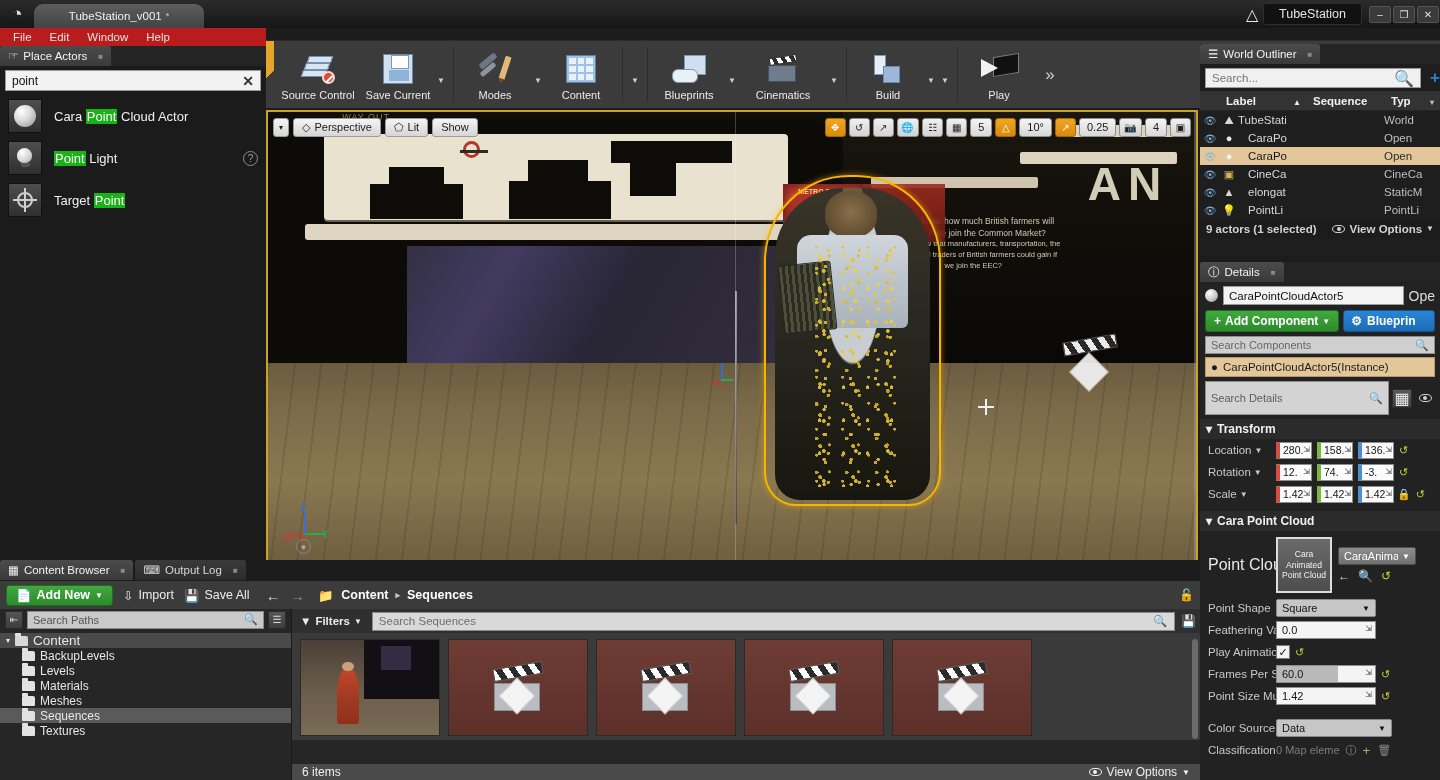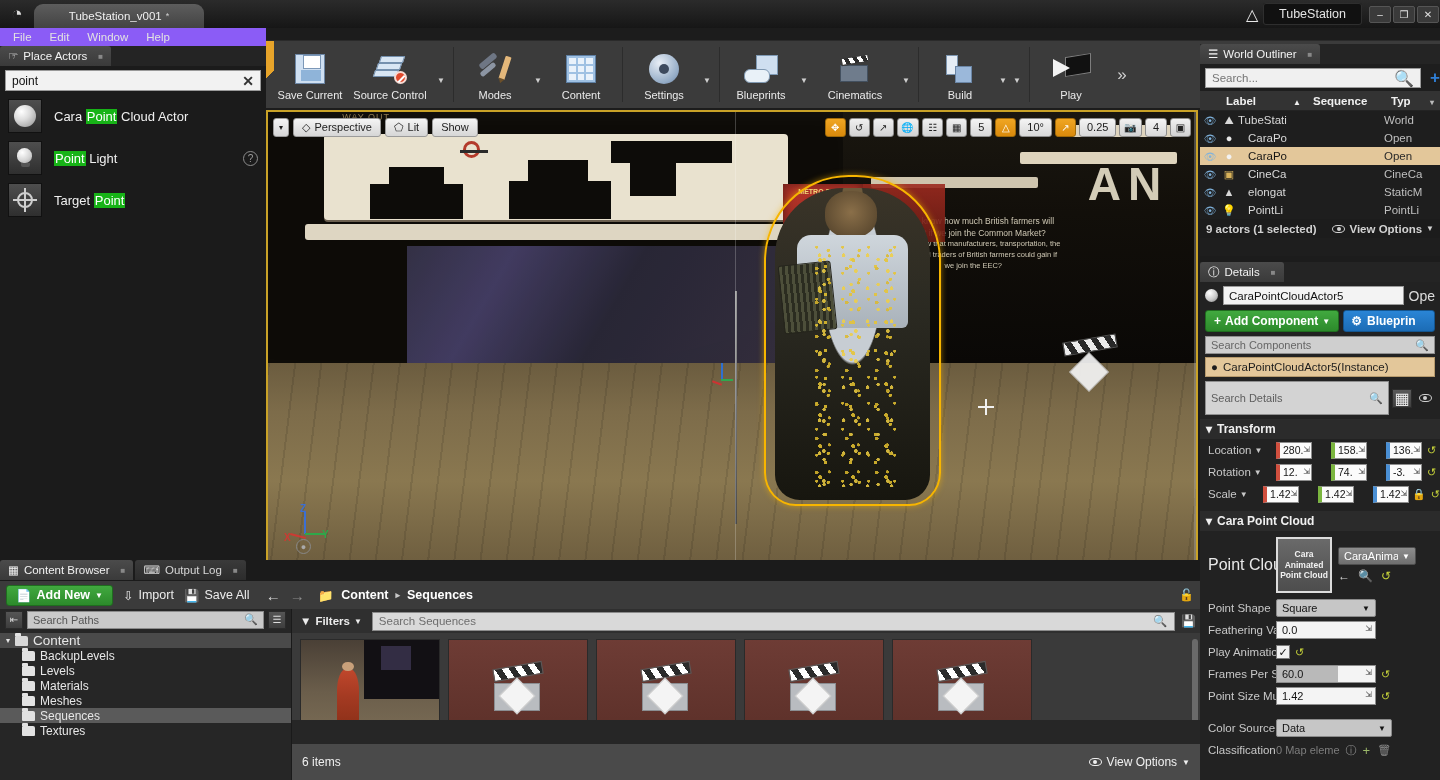--- a/index.html
+++ b/index.html
@@ -45,21 +45,21 @@
     width:22px; height:17px; margin:0 1px; background:#3a3a3a;
     border:1px solid #555; border-radius:2px;
     display:flex; align-items:center; justify-content:center;
     font-size:10px; color:#e0e0e0;
   }
   .wbtn.close { background:#3a3a3a; }
 
   
   .menubar {
     position:absolute; left:0; top:28px; width:266px; height:18px;
-    background:#8b5cf6; display:flex; align-items:center; padding-left:4px;
+    background:#b91c1c; display:flex; align-items:center; padding-left:4px;
   }
   .menubar .mi { font-size:11.5px; padding:0 9px; color:#e2e2e2; line-height:18px; }
 
   
   .place-panel {
     position:absolute; left:0; top:46px; width:266px; height:514px;
     background:#1b1b1b;
   }
   .panel-tabbar { height:20px; display:flex; background:#242424; }
   .panel-tab {
@@ -392,36 +392,36 @@
     display:flex; align-items:center; gap:5px; padding:0 5px; font-size:11.5px; color:#1c1c1c; }
   .dt-searchrow { display:flex; align-items:center; gap:3px; padding:4px 5px; }
   .dt-search { flex:1; height:19px; background:#d3d3d3; border:1px solid #8f8f8f;
     display:flex; align-items:center; padding:16px 5px; font-size:11px; color:#5d5d5d; }
   .dt-sq { width:20px; height:19px; background:linear-gradient(#5a5a5a,#3f3f3f);
     border:1px solid #2b2b2b; display:flex; align-items:center; justify-content:center; }
   .sect-head { height:20px; display:flex; align-items:center; gap:5px; padding:0 6px;
     background:#2b2b2b; font-size:12px; font-weight:bold; color:#f0f0f0; }
   .prop-row { height:22px; display:flex; align-items:center; font-size:11.5px; color:#c8c8c8; }
   .prop-lbl { width:76px; padding-left:8px; overflow:hidden; white-space:nowrap; display:flex; align-items:center; gap:3px;}
-  .vec { display:flex; gap:19px; align-items:center; }
+  .vec { display:flex; gap:5px; align-items:center; }
   .num {
     position:relative; width:36px; height:17px; background:#fbfbfb; border:1px solid #8d8d8d;
     border-left-width:4px; display:flex; align-items:center; padding-left:3px;
     font-size:10.5px; color:#151515; overflow:hidden;
   }
   .num.x { border-left-color:#d14f3e; }
   .num.y { border-left-color:#7bb63f; }
   .num.z { border-left-color:#4a8fd4; }
   .num .spin { position:absolute; right:1px; top:2px; font-size:8px; color:#333; }
   .reset { color:#c8d43a; font-size:11px; margin-left:5px; }
   .lockico { color:#cfcfcf; font-size:11px; margin-left:3px; }
   .thumb-pc {
     width:56px; height:56px; background:linear-gradient(#6a6a6a,#4d4d4d);
     border:2px solid #dcdcdc; display:flex; align-items:center; justify-content:center;
-    text-align:center; font-size:8.5px; color:#f2f2f2; line-height:1.25; padding:2px;font-weight:bold;
+    text-align:center; font-size:8.5px; color:#f2f2f2; line-height:1.25; padding:2px;
   }
   .combo { height:18px; background:linear-gradient(#8d8d8d,#6f6f6f); border:1px solid #4e4e4e;
     border-radius:2px; display:flex; align-items:center; padding:0 5px; font-size:11px; color:#fff;
     justify-content:space-between; gap:4px; }
   .combo.light { background:#c6c6c6; color:#141414; border-color:#8a8a8a; }
   .txtfield { height:18px; background:#f4f4f4; border:1px solid #8d8d8d; display:flex;
     align-items:center; padding:0 5px; font-size:11px; color:#141414; position:relative; }
   .txtfield .spin { position:absolute; right:3px; top:2px; font-size:8px; color:#333; }
   .chk { width:14px; height:14px; background:#f2f2f2; border:1px solid #7c7c7c;
     display:flex; align-items:center; justify-content:center; font-size:11px; color:#111; }
@@ -473,21 +473,21 @@
      background:#c8a07a;border-radius:50%;}
   .tile-clap { width:58px; height:46px; position:relative; }
   .tile-clap .body2 { position:absolute; left:5px; bottom:0; width:46px; height:28px;
      background:#b9bcc0; border:1px solid #8b8e92; }
   .tile-clap .top2 { position:absolute; left:4px; top:0; width:50px; height:13px;
      background:repeating-linear-gradient(66deg,#fff 0 6px,#2b2b2b 6px 12px);
      transform:rotate(-10deg); border:1px solid #5a5a5a;}
   .tile-clap .dia { position:absolute; left:15px; top:18px; width:26px; height:26px;
      background:#f4f4f4; transform:rotate(45deg); border:1px solid #c6c6c6;}
   .cb-scroll { position:absolute; right:2px; top:6px; width:6px; height:100px; background:#6a6a6a; border-radius:3px;}
-  .cb-status { height:36px; background:#4a4a4a; display:flex; align-items:center;
+  .cb-status { height:16px; background:#4a4a4a; display:flex; align-items:center;
     padding:0 10px; font-size:12px; color:#f0f0f0;margin-top:24px; }
   .cb-status .vo { margin-left:auto; display:flex; align-items:center; gap:5px; }
   .eye { display:inline-block; width:13px; height:8px; border:1.5px solid currentColor;
     border-radius:50% 50% 50% 50% / 60% 60% 60% 60%; position:relative; }
   .eye:after { content:""; position:absolute; left:3.5px; top:1.2px; width:4px; height:4px;
     border-radius:50%; background:currentColor; }
 </style>
 </head>
 <body>
 
@@ -566,37 +566,37 @@
         <div class="actor-label">
           <span>Target </span><span class="hl-match">Point</span>
         </div>
       </div>
     </div>
   </div>
 
   <div class="toolbar">
     <div class="tb-corner"></div>
 
-    <div class="tb-item">
-      <div class="tb-ico">
-          <div class="ic-floppy"></div>
-        </div>
-      <div class="tb-lbl">Save Current</div>
-    </div>
-
     <div class="tb-item wide">
       <div class="tb-ico">
         <div class="ic-stack">
             <i></i>
             <i></i>
             <i></i>
             <div class="ban"></div>
           </div>
       </div>
       <div class="tb-lbl">Source Control</div>
+    </div>
+
+    <div class="tb-item">
+      <div class="tb-ico">
+          <div class="ic-floppy"></div>
+        </div>
+      <div class="tb-lbl">Save Current</div>
     </div>
     <div class="tb-caret">▼</div>
     <div class="tb-sep"></div>
 
     <div class="tb-item">
       <div class="tb-ico">
         <div class="ic-modes">
             <div class="wr"></div>
             <div class="wr2"></div>
             <div class="pen"></div>
@@ -618,26 +618,20 @@
             <s></s>
             <s></s>
             <s></s>
           </div>
       </div>
       <div class="tb-lbl">Content</div>
     </div>
 
     <div class="tb-sep"></div>
 
-    <div class="tb-item">
-      <div class="tb-ico">
-          <div class="ic-gear"></div>
-        </div>
-      <div class="tb-lbl">Settings</div>
-    </div>
     <div class="tb-caret">▼</div>
     <div class="tb-sep"></div>
 
     <div class="tb-item">
       <div class="tb-ico">
         <div class="ic-bp">
             <div class="sheet"></div>
             <div class="pad"></div>
           </div>
       </div>

